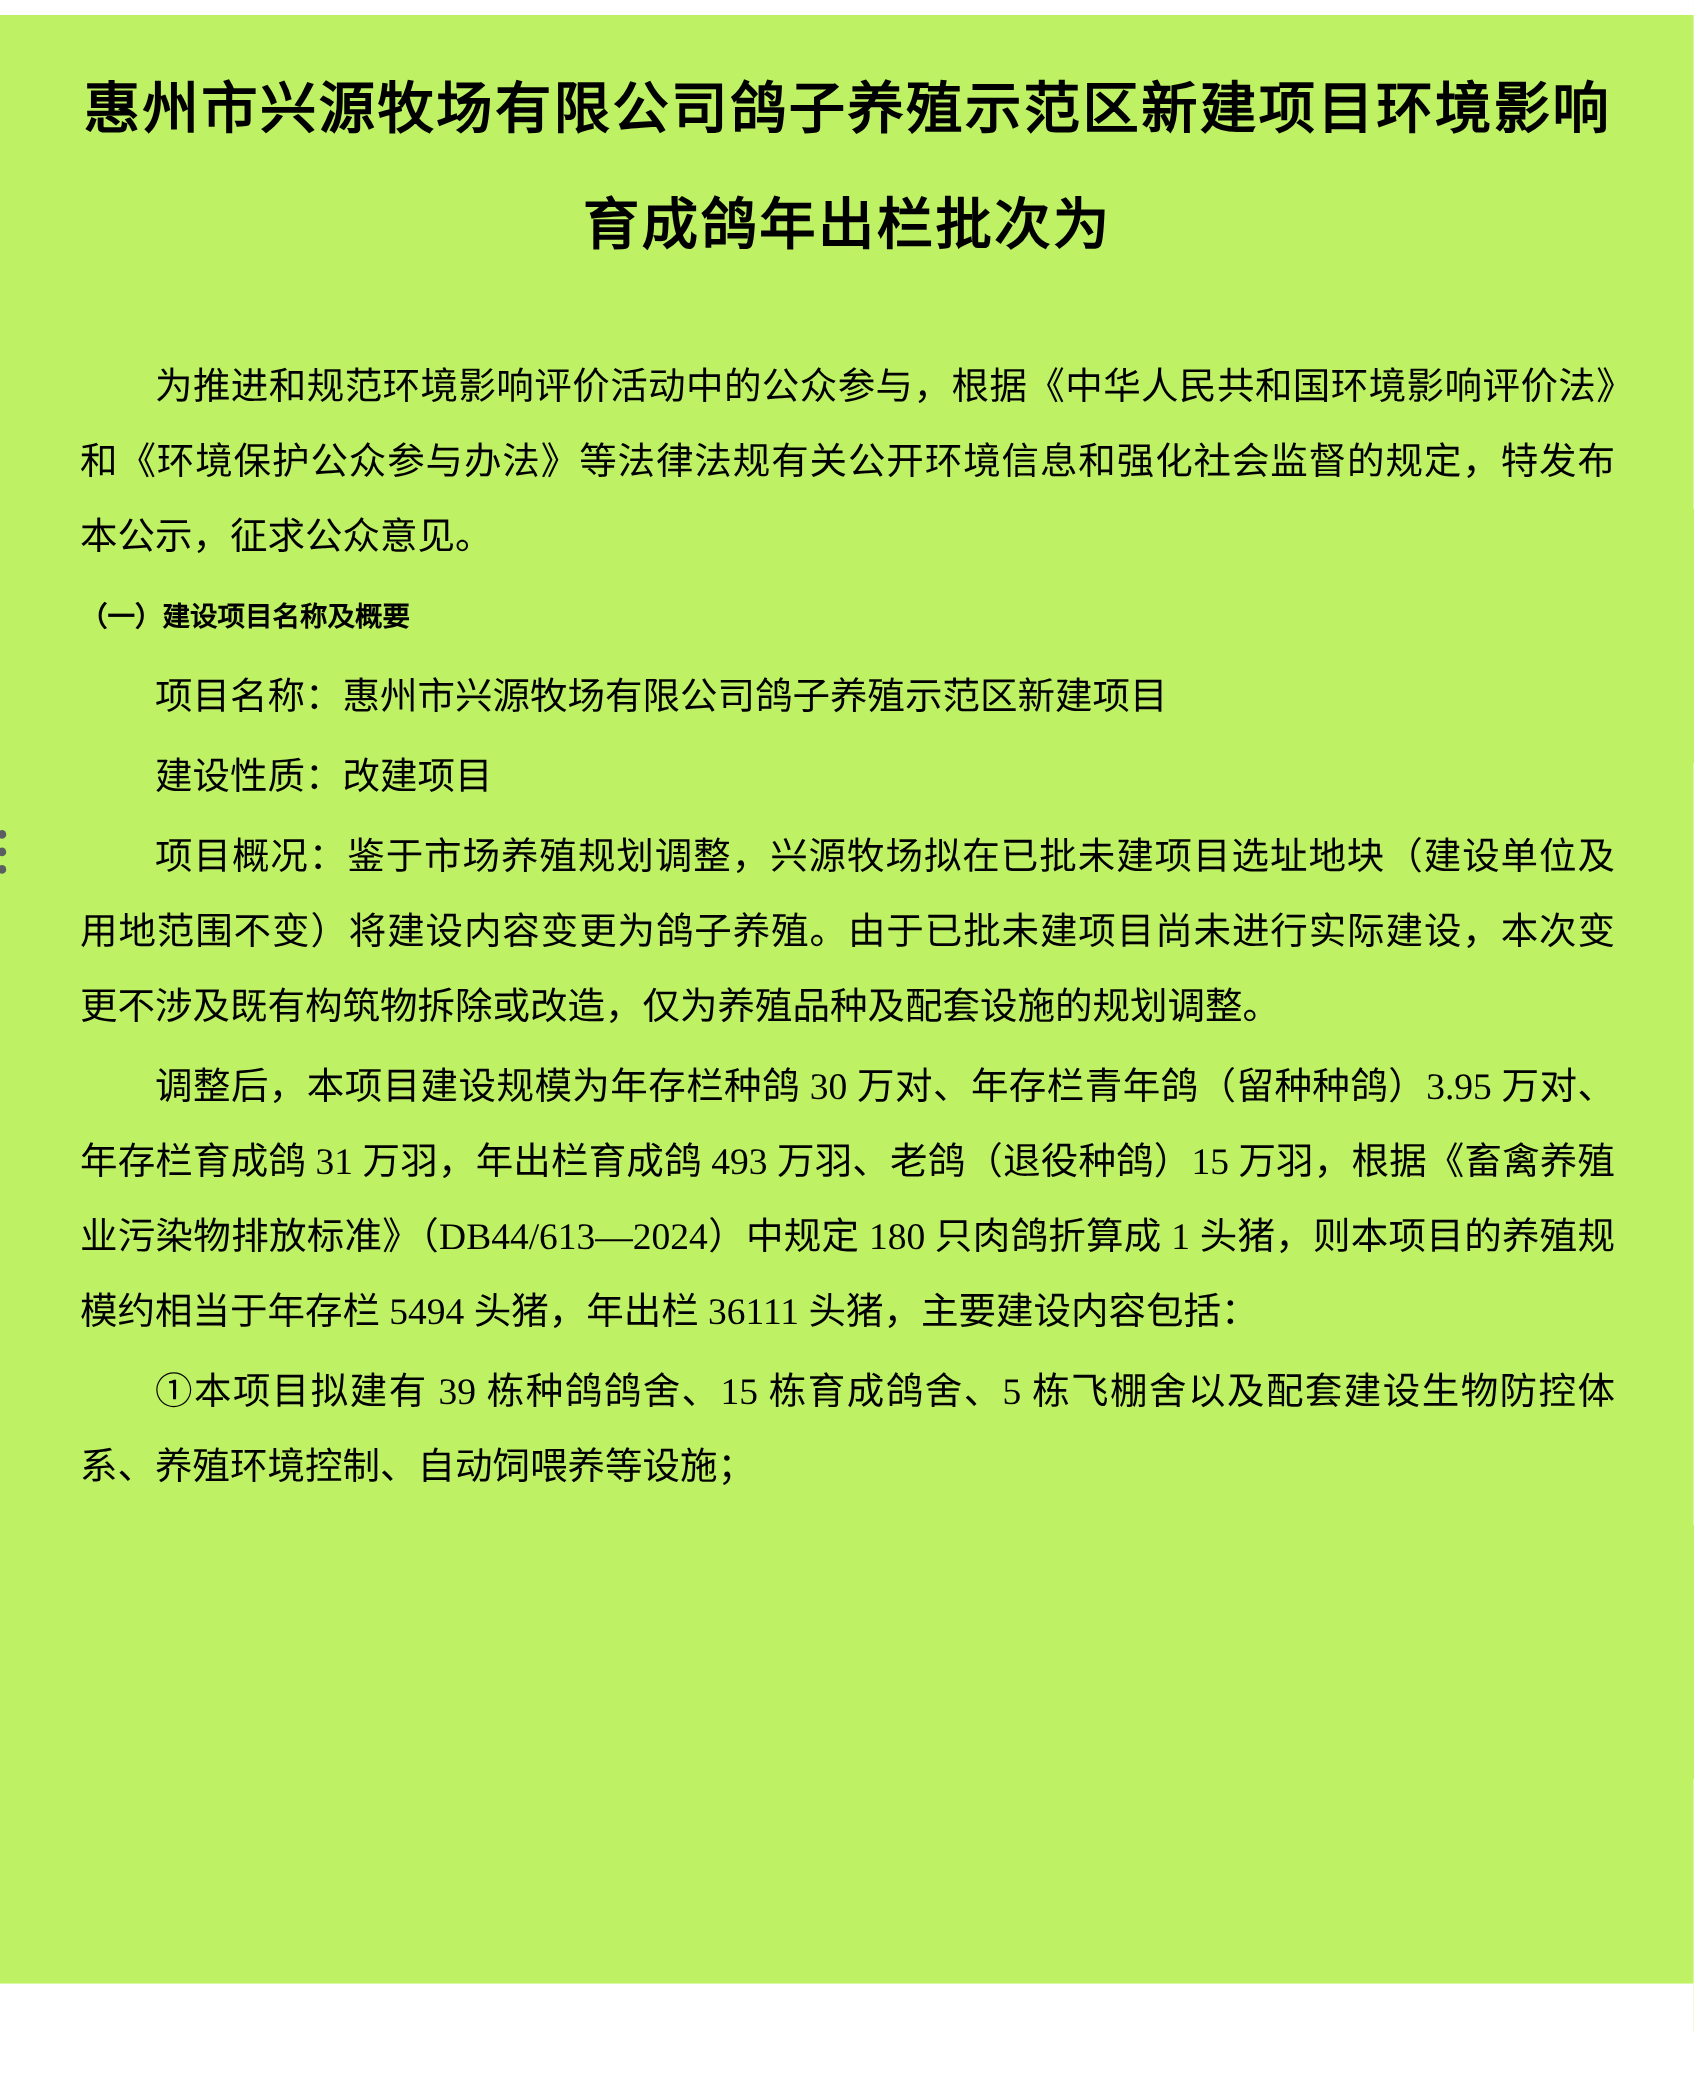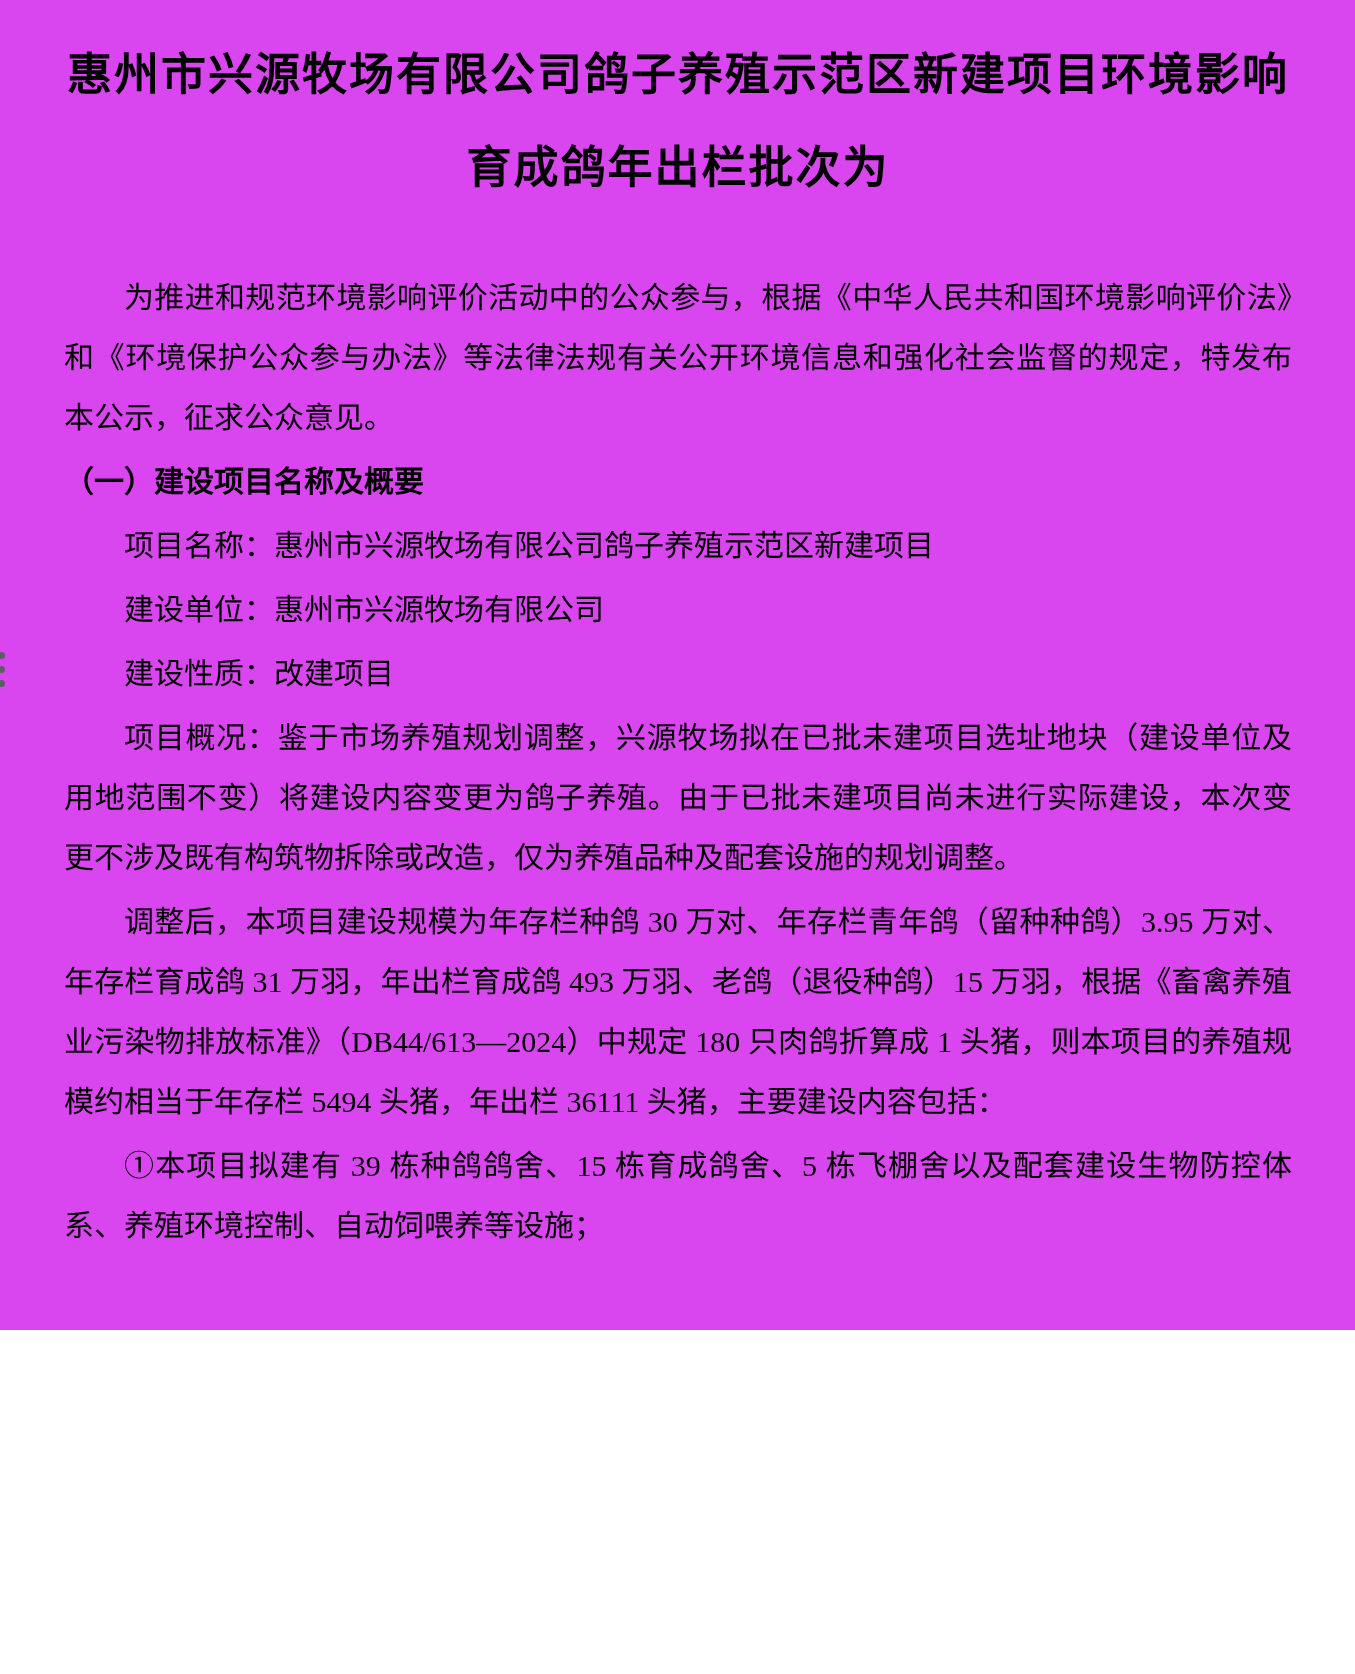--- a/index.html
+++ b/index.html
@@ -3,24 +3,25 @@
 <meta charset="utf-8">
 <style>
   html, body {
     margin: 0;
     padding: 0;
     background: #ffffff;
   }
   .page {
     position: relative;
     width: 1355px;
-    height: 1330px;
-    background: #d946ef;
+    height: 1575px;
+    background: #bef264;
     color: #000000;
     overflow: hidden;
+    margin-top: 12px;
   }
   .content {
     padding: 28px 63px 0 64px;
   }
   .doc-title {
     margin: 0;
     font-family: "Liberation Sans", "DejaVu Sans", sans-serif;
     font-weight: bold;
     font-size: 45px;
     line-height: 93px;
@@ -39,21 +40,21 @@
     line-height: 60px;
     text-align: justify;
     color: #000000;
   }
   .para {
     margin: 0 0 4px 0;
     text-indent: 2em;
   }
   .heading {
     margin: 0 0 4px 0;
-    font-size: 30px;
+    font-size: 22px;
     line-height: 60px;
     font-weight: bold;
     text-indent: 0;
     font-family: "Liberation Serif", "DejaVu Serif", serif;
   }
   .side-handle {
     position: absolute;
     left: -2px;
     top: 652px;
     display: flex;
@@ -86,21 +87,20 @@
       <span class="title-line">育成鸽年出栏批次为</span>
     </h1>
 
     <div class="body-text">
       <p class="para">为推进和规范环境影响评价活动中的公众参与，根据《中华人民共和国环境影响评价法》和《环境保护公众参与办法》等法律法规有关公开环境信息和强化社会监督的规定，特发布本公示，征求公众意见。</p>
 
       <h2 class="heading">（一）建设项目名称及概要</h2>
 
       <p class="para">项目名称：惠州市兴源牧场有限公司鸽子养殖示范区新建项目</p>
 
-      <p class="para">建设单位：惠州市兴源牧场有限公司</p>
 
 
       <p class="para">建设性质：改建项目</p>
 
       <p class="para">项目概况：鉴于市场养殖规划调整，兴源牧场拟在已批未建项目选址地块（建设单位及用地范围不变）将建设内容变更为鸽子养殖。由于已批未建项目尚未进行实际建设，本次变更不涉及既有构筑物拆除或改造，仅为养殖品种及配套设施的规划调整。</p>
 
       <p class="para">调整后，本项目建设规模为年存栏种鸽 30 万对、年存栏青年鸽（留种种鸽）3.95 万对、年存栏育成鸽 31 万羽，年出栏育成鸽 493 万羽、老鸽（退役种鸽）15 万羽，根据《畜禽养殖业污染物排放标准》（DB44/613—2024）中规定 180 只肉鸽折算成 1 头猪，则本项目的养殖规模约相当于年存栏 5494 头猪，年出栏 36111 头猪，主要建设内容包括：</p>
 
       <p class="para">①本项目拟建有 39 栋种鸽鸽舍、15 栋育成鸽舍、5 栋飞棚舍以及配套建设生物防控体系、养殖环境控制、自动饲喂养等设施；</p>
 

